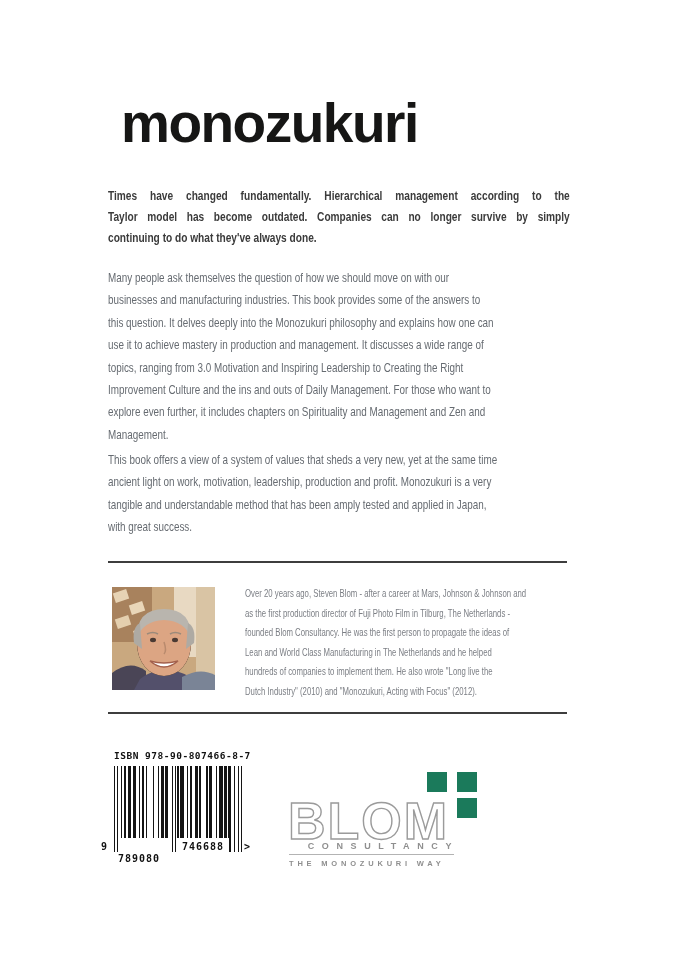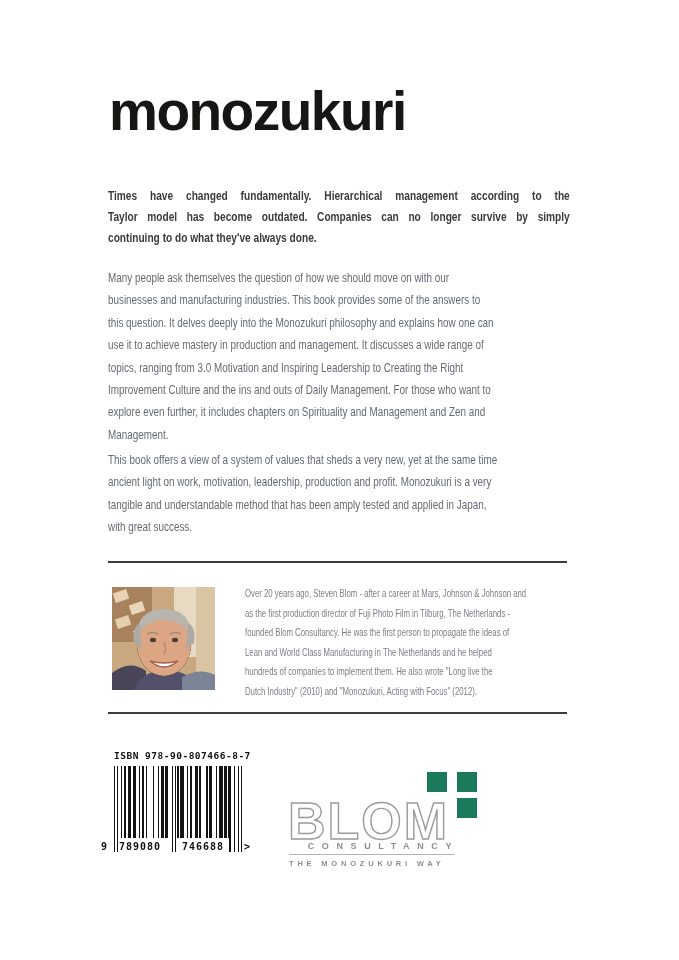--- a/index.html
+++ b/index.html
@@ -42,42 +42,42 @@
   .barcode{position:absolute;left:101px;top:766px;width:162px;height:96px;}
   .bars{position:absolute;left:13px;top:0;width:128px;height:86px;display:flex;}
   .bars .bar{height:100%;background:#141414;flex:none;}
   .bars .gap{height:100%;background:transparent;flex:none;}
   .notch{position:absolute;top:72px;height:14px;background:#fff;}
   .notch-l{left:17px;width:52px;}
   .notch-r{left:76px;width:52px;}
   .bdig{position:absolute;top:75px;font-family:"DejaVu Sans Mono",monospace;
         font-size:10px;font-weight:700;color:#111;letter-spacing:1px;}
   .d-left{left:0;}
-  .d-g1{left:13px;width:52px;text-align:center;}
+  .d-g1{left:7px;width:52px;text-align:right;margin-top:12px;}
   .d-g2{left:76px;width:52px;text-align:center;}
   .d-tail{left:143px;}
 
   .logo{position:absolute;left:288px;top:770px;width:200px;height:100px;}
   .sq{position:absolute;width:20px;height:20px;background:#1b7a5b;}
   .sq1{left:139px;top:2px;}
   .sq2{left:169px;top:2px;}
   .sq3{left:169px;top:28px;}
   .blom-svg{position:absolute;left:0px;top:27px;}
   .consultancy{position:absolute;left:1px;top:71px;width:170px;font-size:9px;
                font-weight:700;color:#8f8f8f;letter-spacing:7.6px;text-align:right;}
   .logo-line{position:absolute;left:1px;top:84px;width:165px;height:1px;background:#b3b3b3;}
   .way{position:absolute;left:1px;top:89px;width:175px;font-size:7.5px;
        font-weight:700;color:#8f8f8f;letter-spacing:3.8px;}
 </style>
 </head>
 <body>
 
 <div class="page">
 
-  <h1 class="title" style="margin:4px">monozukuri</h1>
+  <h1 class="title" style="margin:16px">monozukuri</h1>
 
   <div class="intro">
     <div class="jline">Times have changed fundamentally. Hierarchical management according to the</div>
     <div class="jline">Taylor model has become outdated. Companies can no longer survive by simply</div>
     <div class="lline">continuing to do what they've always done.</div>
   </div>
 
   <div class="para p1">
     <div>Many people ask themselves the question of how we should move on with our</div>
     <div>businesses and manufacturing industries. This book provides some of the answers to</div>

